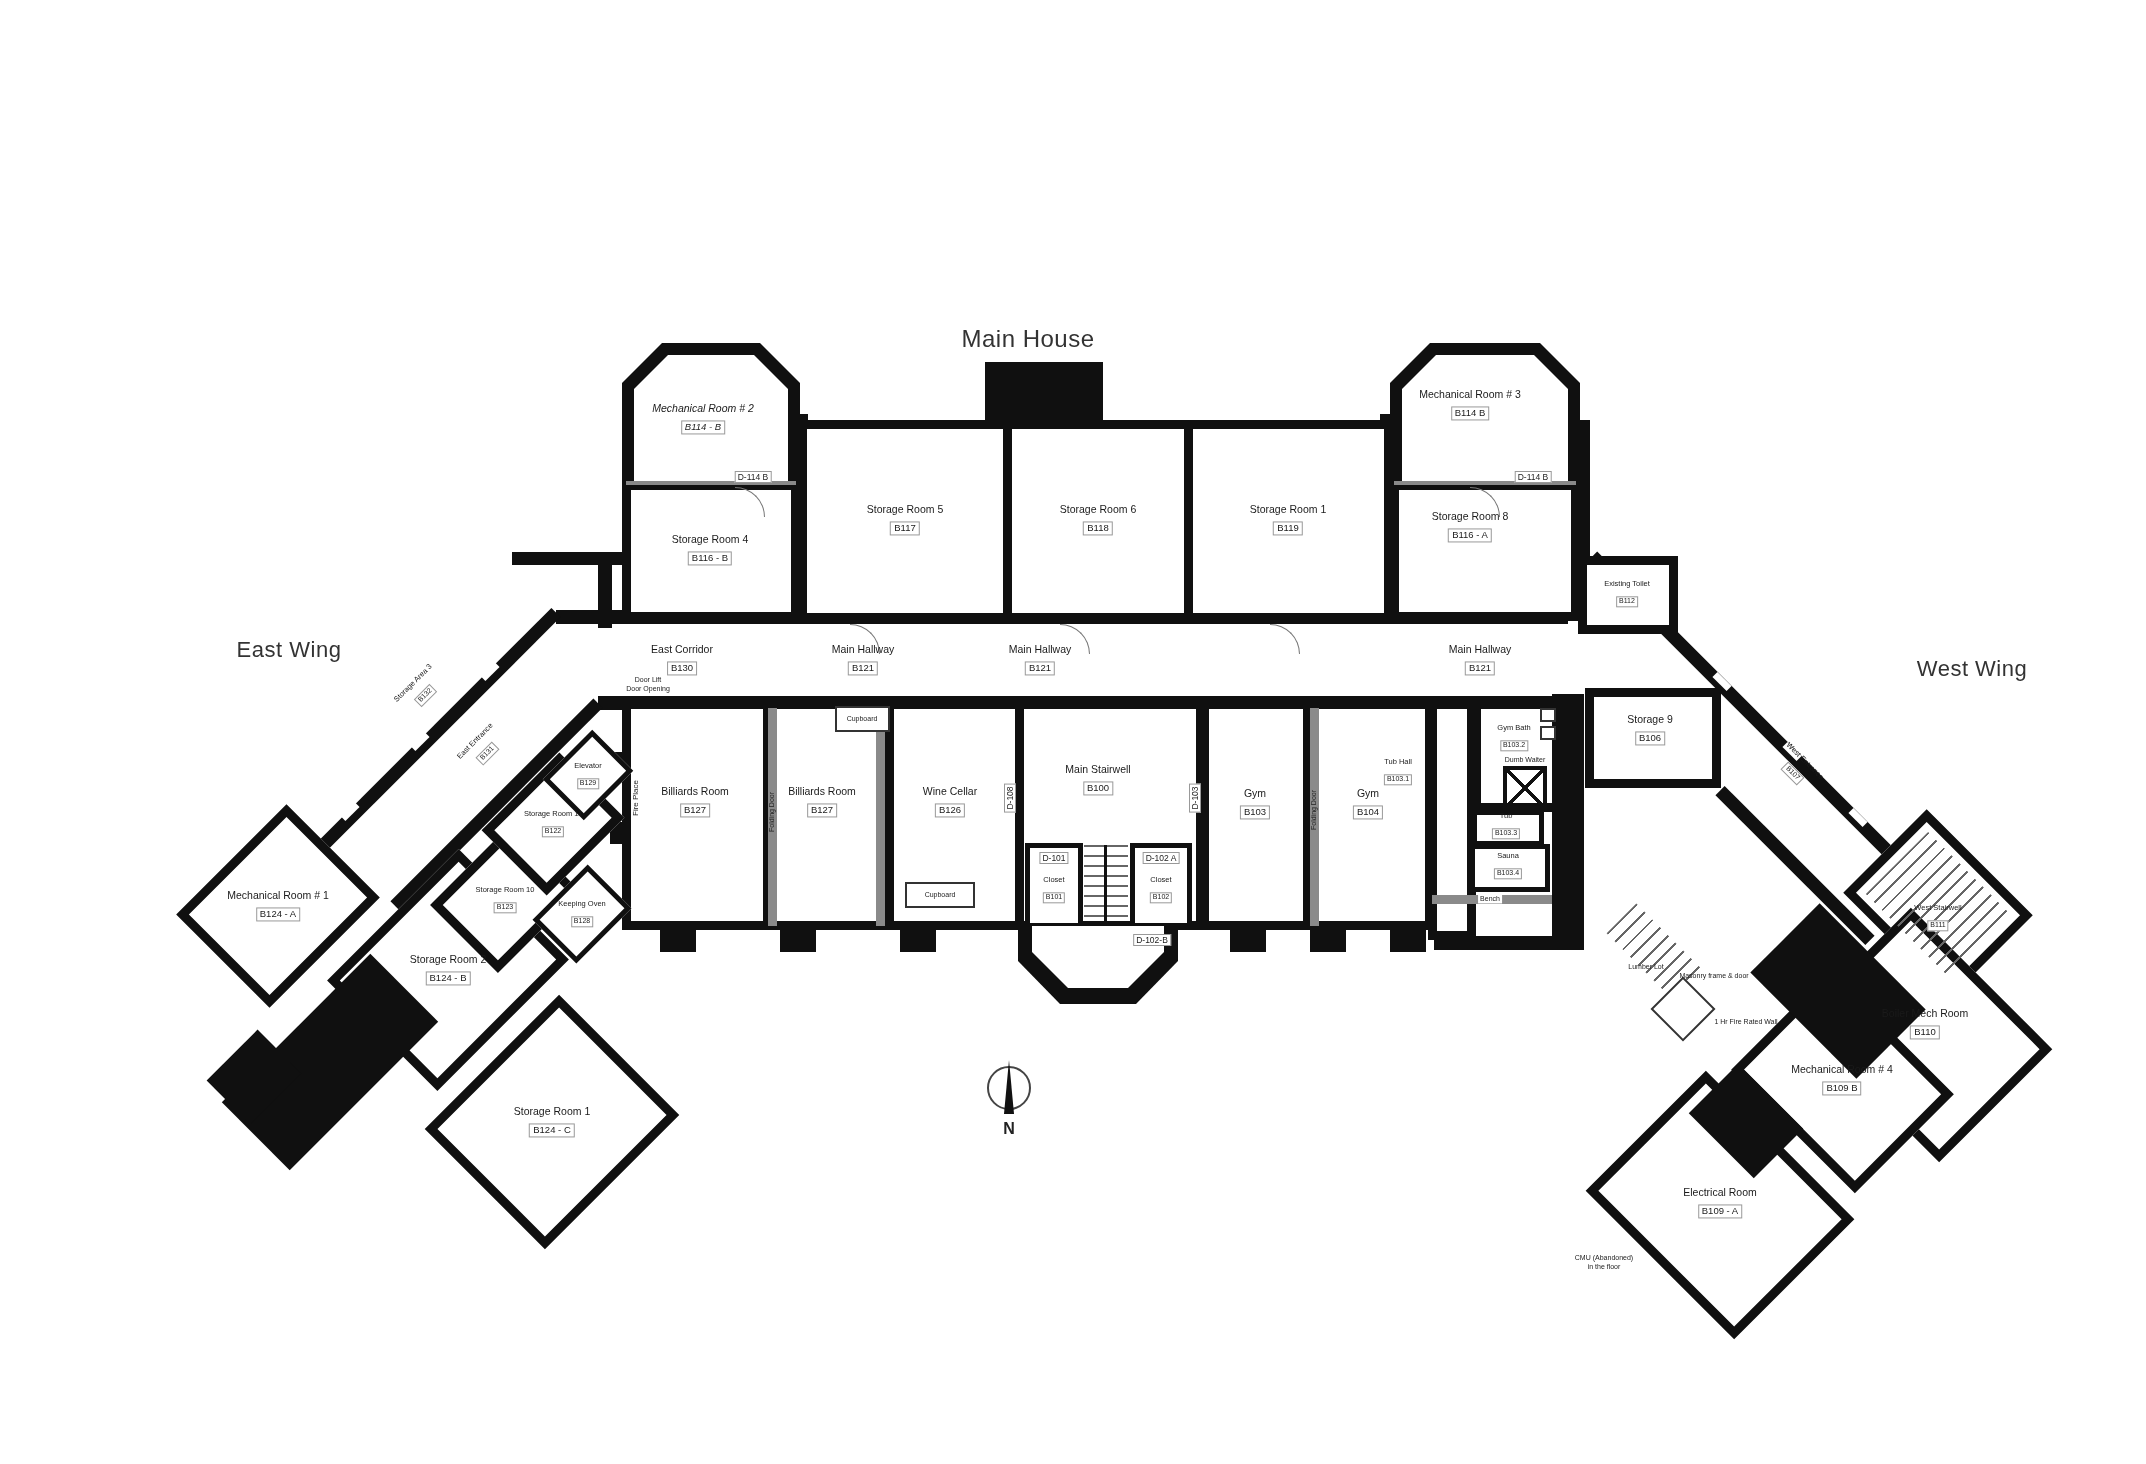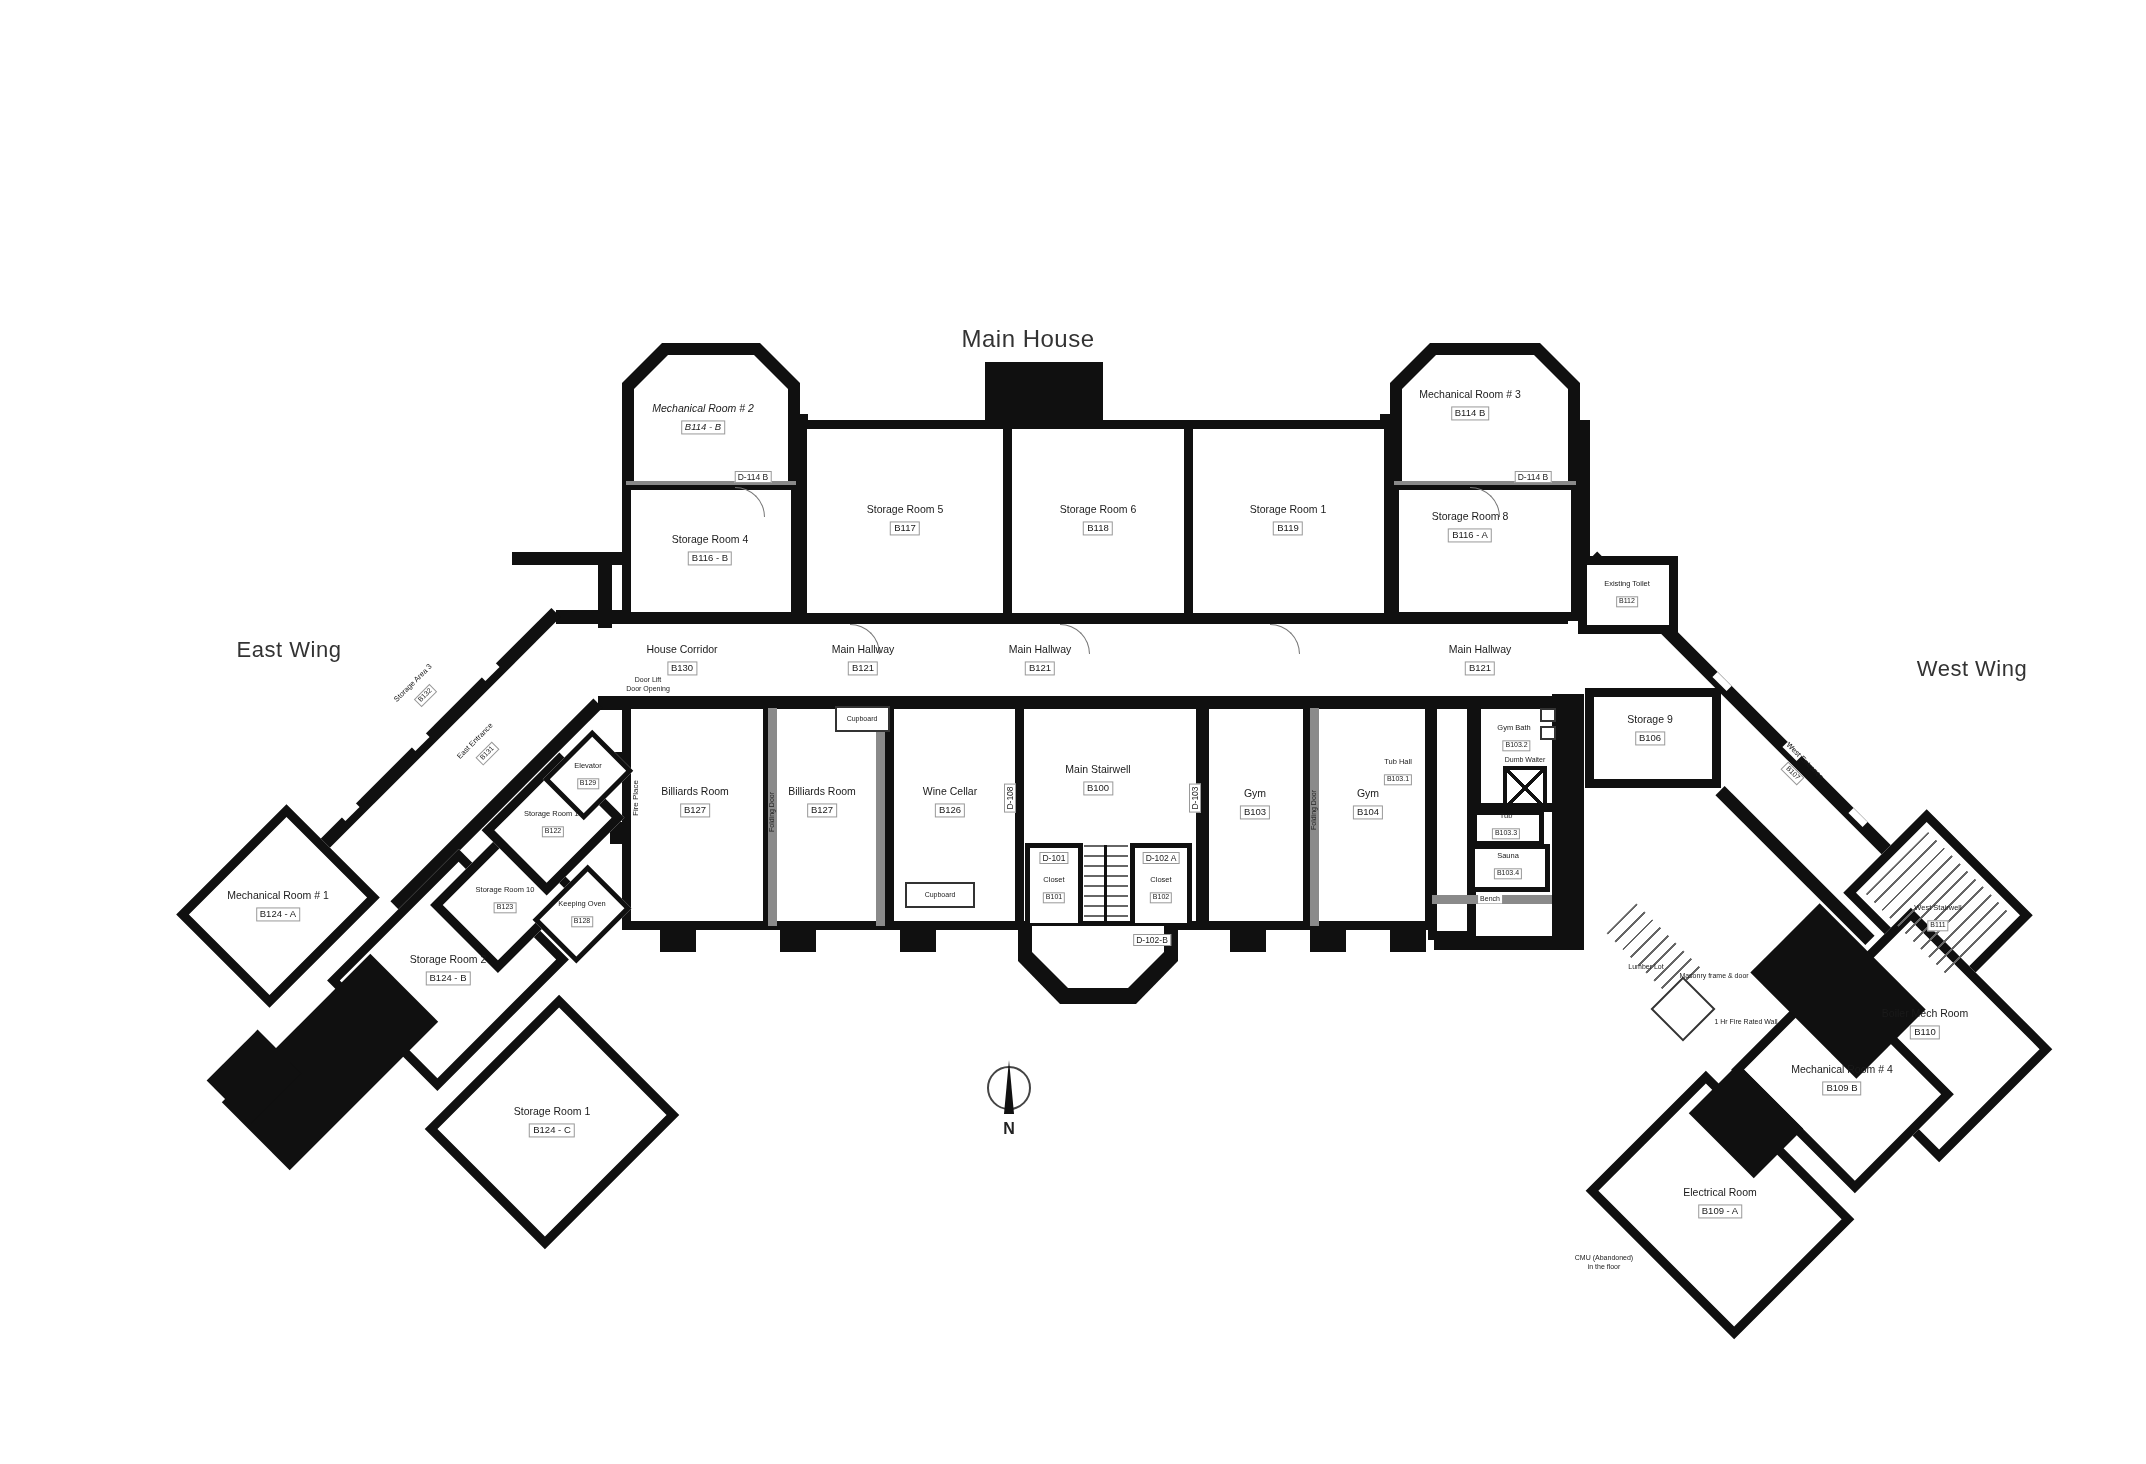--- a/index.html
+++ b/index.html
@@ -170,21 +170,21 @@
     </div>
   <div class="rlab" style="left:1470px;top:405px;">
     <div class="rn">Mechanical Room # 3</div>
       <div><span class="ri">B114 B</span></div>
     </div>
   <div class="rlab" style="left:1470px;top:527px;">
     <div class="rn">Storage Room 8</div>
       <div><span class="ri">B116 - A</span></div>
     </div>
   <div class="rlab" style="left:682px;top:660px;">
-    <div class="rn">House Corridor</div>
+    <div class="rn">East Corridor</div>
       <div><span class="ri">B130</span></div>
     </div>
   <div class="rlab" style="left:863px;top:660px;">
     <div class="rn">Main Hallway</div>
       <div><span class="ri">B121</span></div>
     </div>
   <div class="rlab" style="left:1040px;top:660px;">
     <div class="rn">Main Hallway</div>
       <div><span class="ri">B121</span></div>
     </div>
@@ -221,21 +221,21 @@
       <div><span class="ri">B103</span></div>
     </div>
   <div class="rlab" style="left:1368px;top:804px;">
     <div class="rn">Gym</div>
       <div><span class="ri">B104</span></div>
     </div>
   <div class="rlab sm" style="left:1398px;top:772px;">
     <div class="rn">Tub Hall</div>
       <div><span class="ri">B103.1</span></div>
     </div>
-  <div class="rlab sm" style="left:1514px;top:738px;text-align:right;">
+  <div class="rlab sm" style="left:1514px;top:738px;">
     <div class="rn">Gym Bath</div>
       <div><span class="ri">B103.2</span></div>
     </div>
   <div class="rlab sm" style="left:1506px;top:826px;">
     <div class="rn">Tub</div>
       <div><span class="ri">B103.3</span></div>
     </div>
   <div class="rlab sm" style="left:1508px;top:866px;">
     <div class="rn">Sauna</div>
       <div><span class="ri">B103.4</span></div>

